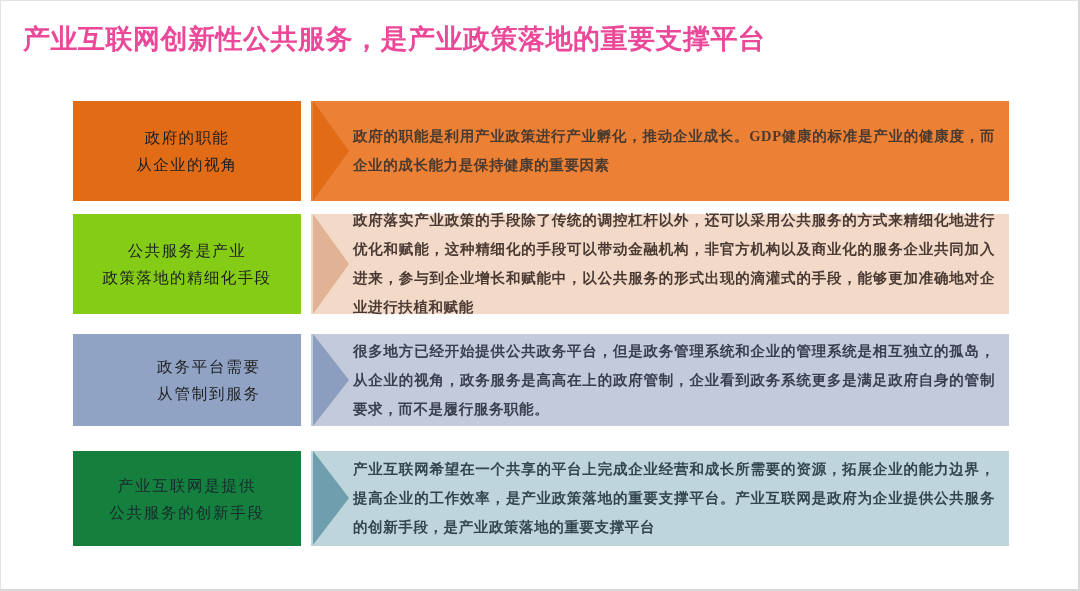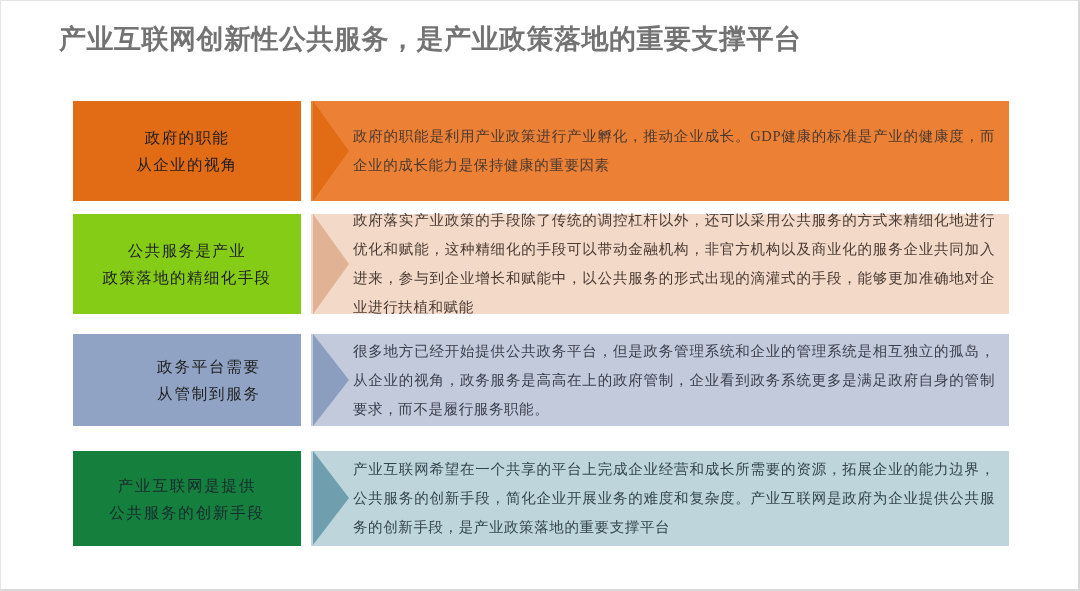--- a/index.html
+++ b/index.html
@@ -110,20 +110,21 @@
 
   .row-text {
     position: absolute;
     left: 42px;
     right: 14px;
     top: 0;
     bottom: 0;
     display: flex;
     align-items: center;
     z-index: 4;
+    font-weight: bold;
   }
   .row-text-inner {
     font-size: 14.5px;
     line-height: 29px;
     letter-spacing: 0.6px;
     color: #3a3a3a;
     text-align: justify;
   }
 
   
@@ -140,21 +141,21 @@
   
   #row-3 .row-label-text,
   #row-4 .row-label-text { letter-spacing: 1.8px; }
 </style>
 </head>
 <body>
 
 <div id="slide" style="background: rgb(255, 255, 255);">
 
   <div id="title-bar">
-    <div id="page-title" style="color: #737373; margin-left: 36px;">产业互联网创新性公共服务，是产业政策落地的重要支撑平台</div>
+    <div id="page-title" style="color: #ec4899;">产业互联网创新性公共服务，是产业政策落地的重要支撑平台</div>
   </div>
 
   <div class="row" id="row-1">
     <div class="row-content" style="background: rgb(236, 129, 54);">
       <div class="row-text">
         <div class="row-text-inner" style="color: rgb(74, 58, 48);">政府的职能是利用产业政策进行产业孵化，推动企业成长。GDP健康的标准是产业的健康度，而企业的成长能力是保持健康的重要因素</div>
       </div>
     </div>
     <div class="row-arrow" style="color: rgb(226, 107, 22);"></div>
     <div class="row-label" style="background: rgb(226, 107, 22);">
@@ -185,21 +186,21 @@
     <div class="row-arrow" style="color: rgb(140, 158, 192);"></div>
     <div class="row-label" style="background: rgb(145, 163, 196); padding-left: 44px;">
       <div class="row-label-text" style="color: rgb(30, 30, 30);">政务平台需要
 从管制到服务</div>
     </div>
   </div>
 
   <div class="row" id="row-4">
     <div class="row-content" style="background: rgb(190, 213, 220);">
       <div class="row-text">
-        <div class="row-text-inner" style="color: rgb(51, 70, 77);">产业互联网希望在一个共享的平台上完成企业经营和成长所需要的资源，拓展企业的能力边界，公共服务的创新手段，简化企业开展业务的难度和复杂度。产业互联网是政府为企业提供公共服务的创新手段，是产业政策落地的重要支撑平台</div>
+        <div class="row-text-inner" style="color: rgb(51, 70, 77);">产业互联网希望在一个共享的平台上完成企业经营和成长所需要的资源，拓展企业的能力边界，提高企业的工作效率，是产业政策落地的重要支撑平台。产业互联网是政府为企业提供公共服务的创新手段，是产业政策落地的重要支撑平台</div>
       </div>
     </div>
     <div class="row-arrow" style="color: rgb(111, 159, 174);"></div>
     <div class="row-label" style="background: #15803d;">
       <div class="row-label-text" style="color: rgb(23, 41, 46);">产业互联网是提供
 公共服务的创新手段</div>
     </div>
   </div>
 
 </div>

